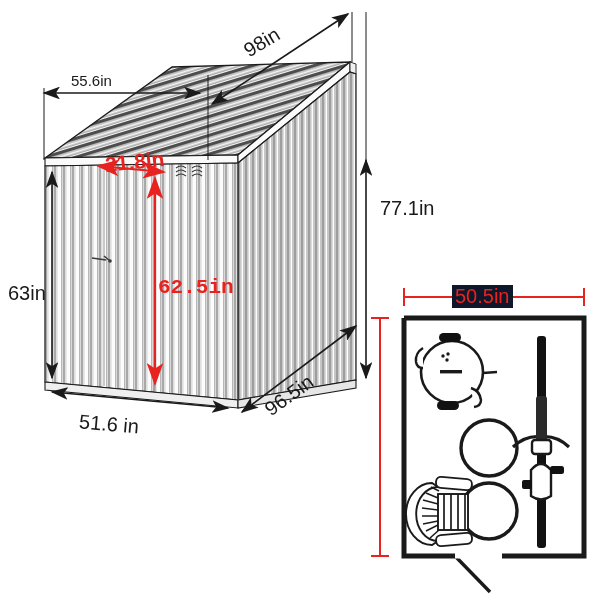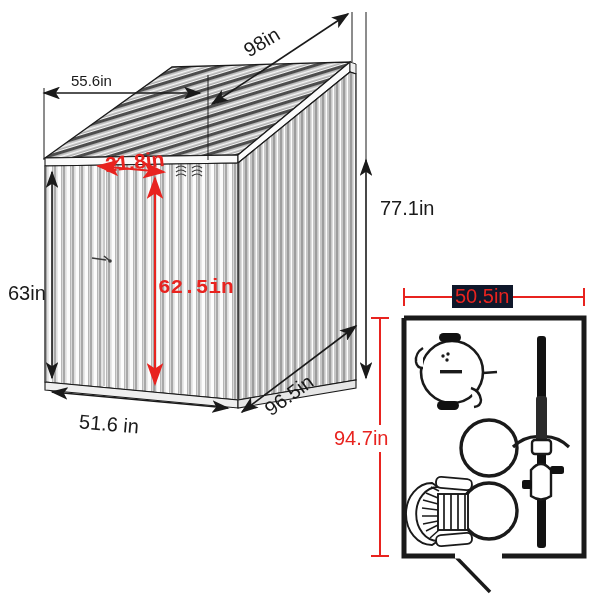--- a/index.html
+++ b/index.html
@@ -201,15 +201,14 @@
 
   <div class="lbl blk" style="left:262px;top:384px;font-size:20px;transform:rotate(-36deg);">96.5in</div>
 
   <div class="lbl red" style="left:105px;top:150px;font-size:21px;font-weight:bold;transform:rotate(-6deg);">21.8in</div>
 
   <div class="lbl red" style="left:158px;top:276px;font-size:21px;font-weight:bold;font-family:Liberation Mono, monospace;">62.5in</div>
 
 
   <div class="lbl red" style="left:452px;top:285px;font-size:20px;background:#0f172a;padding:0 3px;">50.5in</div>
 
-  <div class="lbl red" style="left:332px;top:425px;font-size:20px;background:#fff;padding:2px 2px;">94.7in</div>
 
 </div>
 
 </body></html>

